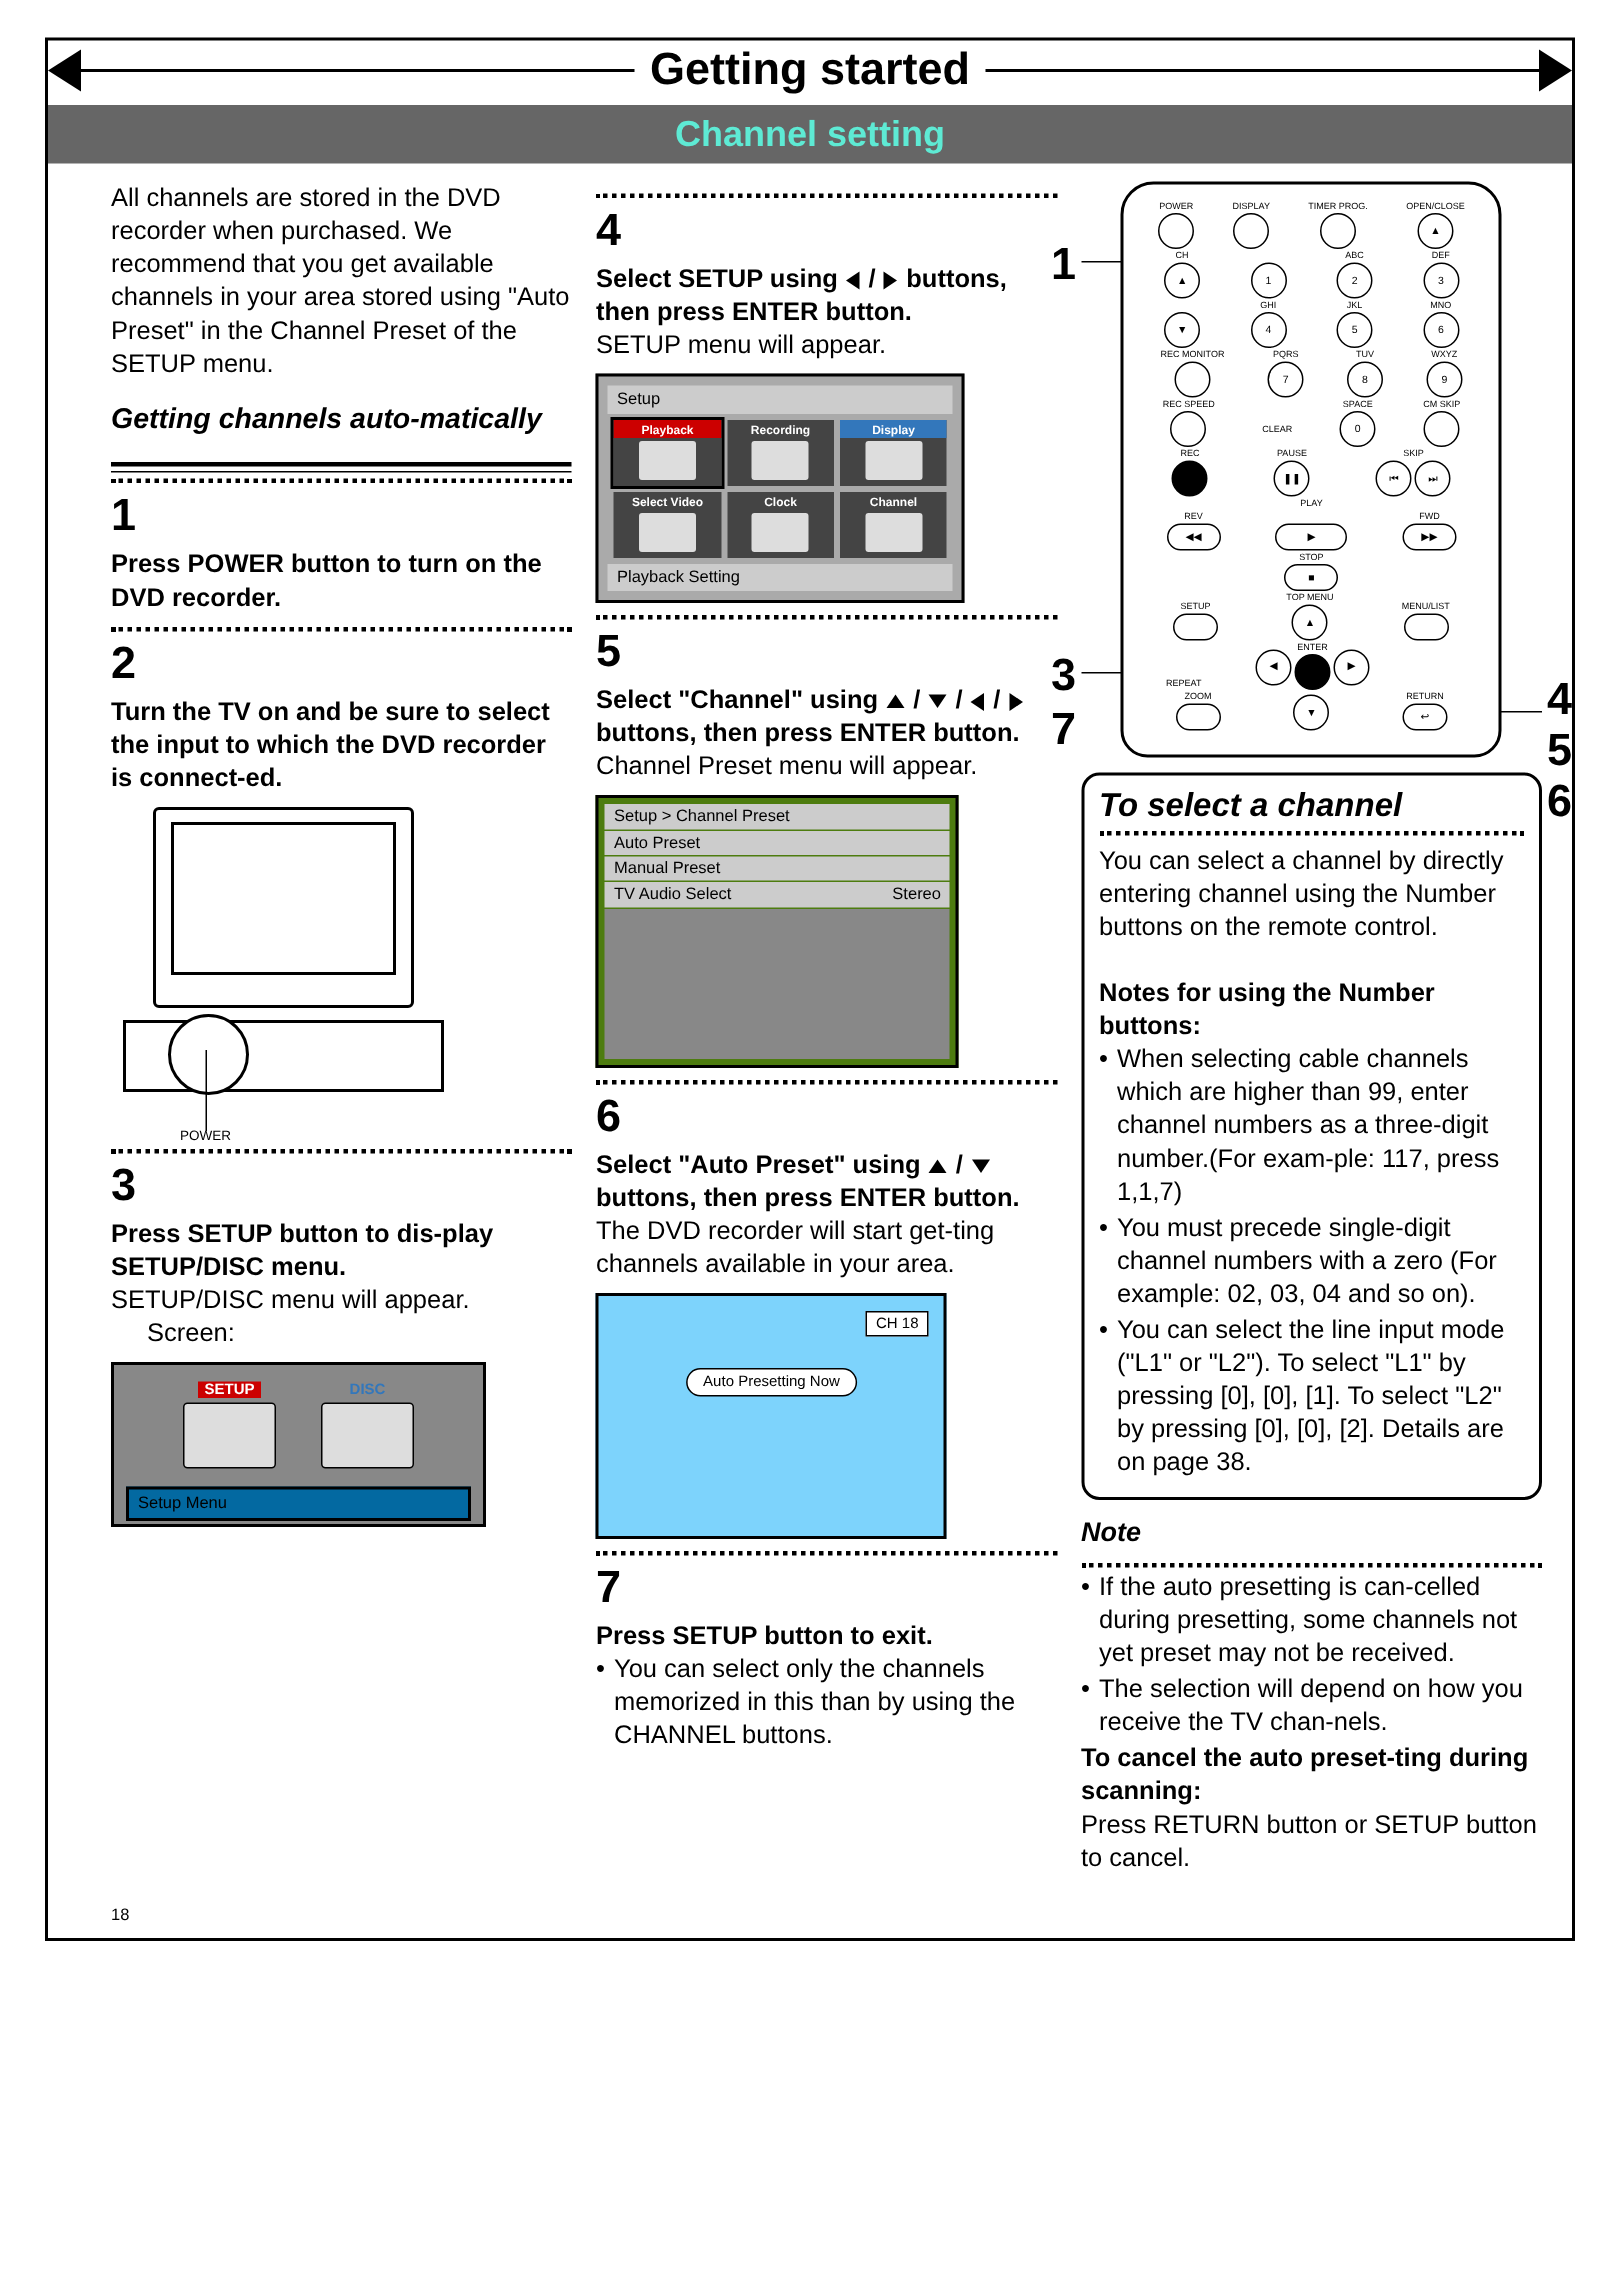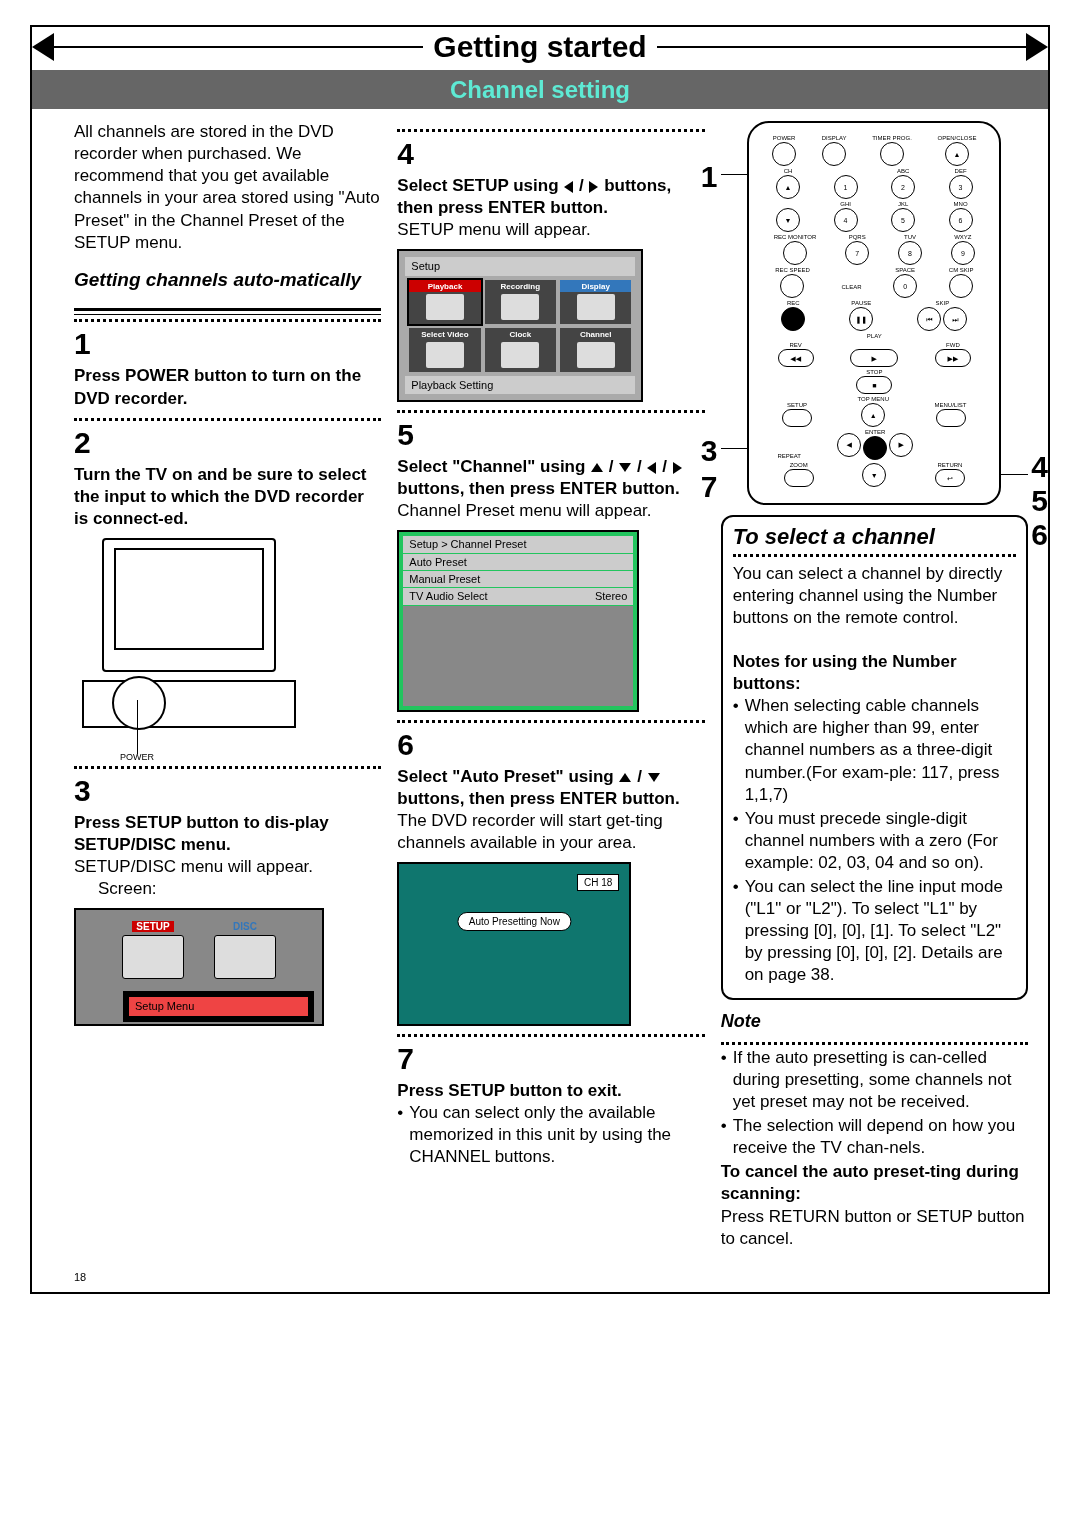--- a/index.html
+++ b/index.html
@@ -114,42 +114,42 @@
   .tile .inner-icon {
     background:#ddd;
     margin:2px auto;
     width:38px; height:26px;
     border-radius:2px;
   }
   .footer-row {
     background:#ccc; padding:2px 6px; font-size:11px;
   }
   .menu-list {
-    background:#22c55e;
+    background:#4d7c0f;
     border:2px solid #000;
     width:230px;
     padding:4px;
     font-size:11px;
     margin:8px 0;
   }
   .menu-row {
     background:#ccc;
     padding:1px 6px;
     margin-bottom:1px;
     display:flex;
     justify-content:space-between;
   }
   .menu-row.header { font-size:11px; }
   .menu-body { height:100px; background:#888; }
   .auto-box {
     border:2px solid #000;
     width:230px; height:160px;
     position:relative;
     margin:8px 0;
-    background:#0f766e;
+    background:#7dd3fc;
   }
   .ch-badge {
     position:absolute; top:10px; right:10px;
     border:1px solid #000; background:#fff;
     font-size:10px; padding:1px 6px;
   }
   .auto-pill {
     position:absolute; top:48px; left:50%;
     transform:translateX(-50%);
     border:1px solid #000; background:#fff;
@@ -207,26 +207,25 @@
   .sd-row { display:flex; gap:30px; justify-content:center; }
   .sd-item { text-align:center; font-size:10px; font-weight:bold; }
   .sd-icon {
     width:60px; height:42px;
     background:#ddd;
     border:1px solid #000;
     margin-top:2px;
     border-radius:3px;
   }
   .sd-footer {
-    background:#ef4444;
-    border:6px solid #000000;
+    background:#0369a1;
+    border:2px solid #000000;
     margin-top:12px;
     padding:2px 6px;
     font-size:11px;
-    margin-left:39px;
   }
   .side-box {
     border:2px solid #000;
     border-radius:12px;
     padding:6px 10px 10px;
     margin-top:10px;
   }
   .side-box .title {
     font-style:italic;
     font-weight:bold;
@@ -446,21 +445,21 @@
 
     <div class="auto-box">
       <div class="ch-badge">CH 18</div>
       <div class="auto-pill">Auto Presetting Now</div>
     </div>
 
     <div class="dotted-divider"></div>
     <div class="big-num">7</div>
     <div class="bold">Press SETUP button to exit.</div>
     <ul class="bullets">
-      <li>You can select only the available memorized in this unit by using the CHANNEL buttons.</li>
+      <li>You can select only the channels memorized in this than by using the CHANNEL buttons.</li>
     </ul>
   </div>
 
   <div class="col">
 
     <div class="remote-wrap">
       <div class="callout" style="left:-20px;top:36px">1</div>
       <div class="call-line-h" style="left:0px;top:53px;width:48px"></div>
 
       <div class="callout" style="left:-20px;top:310px">3</div>

